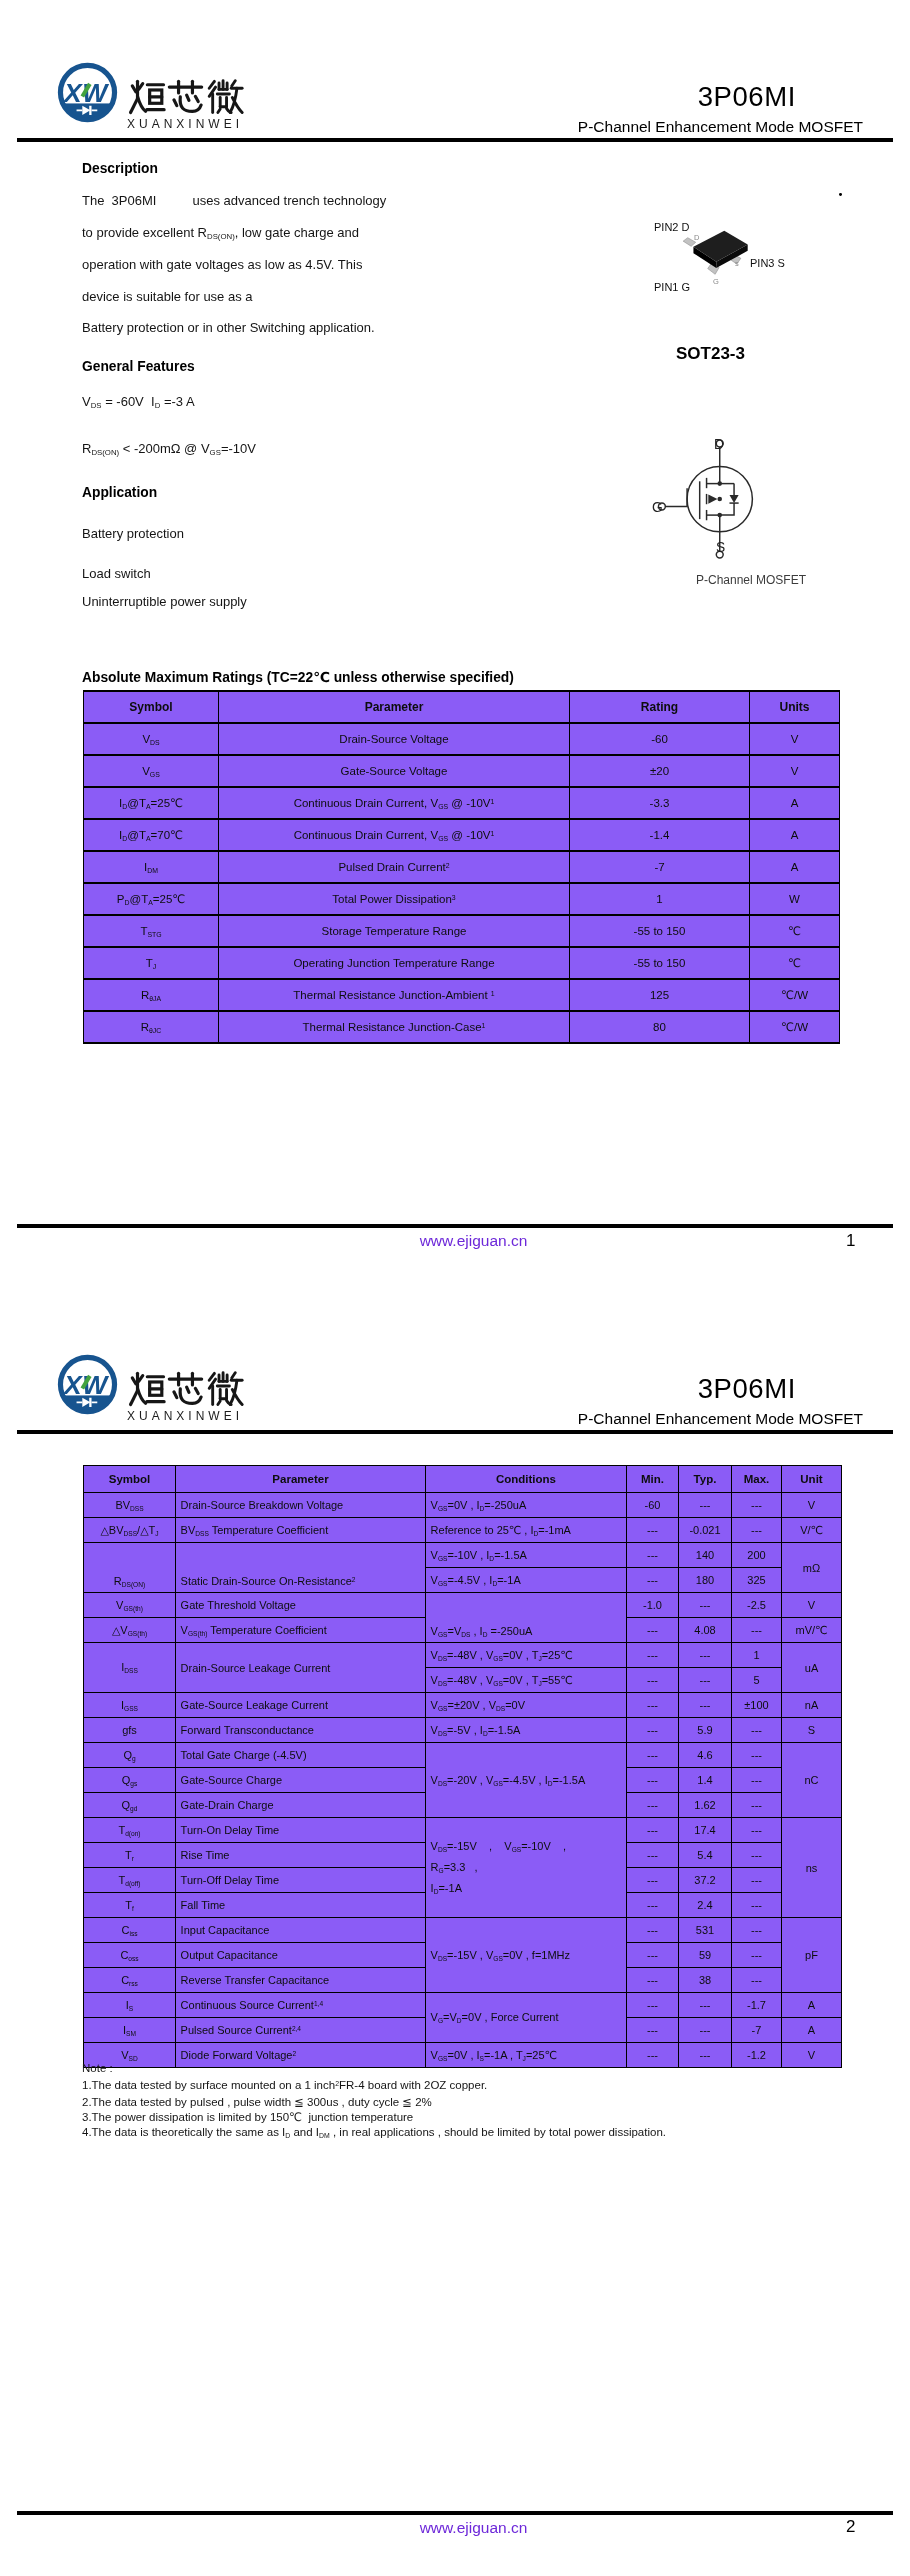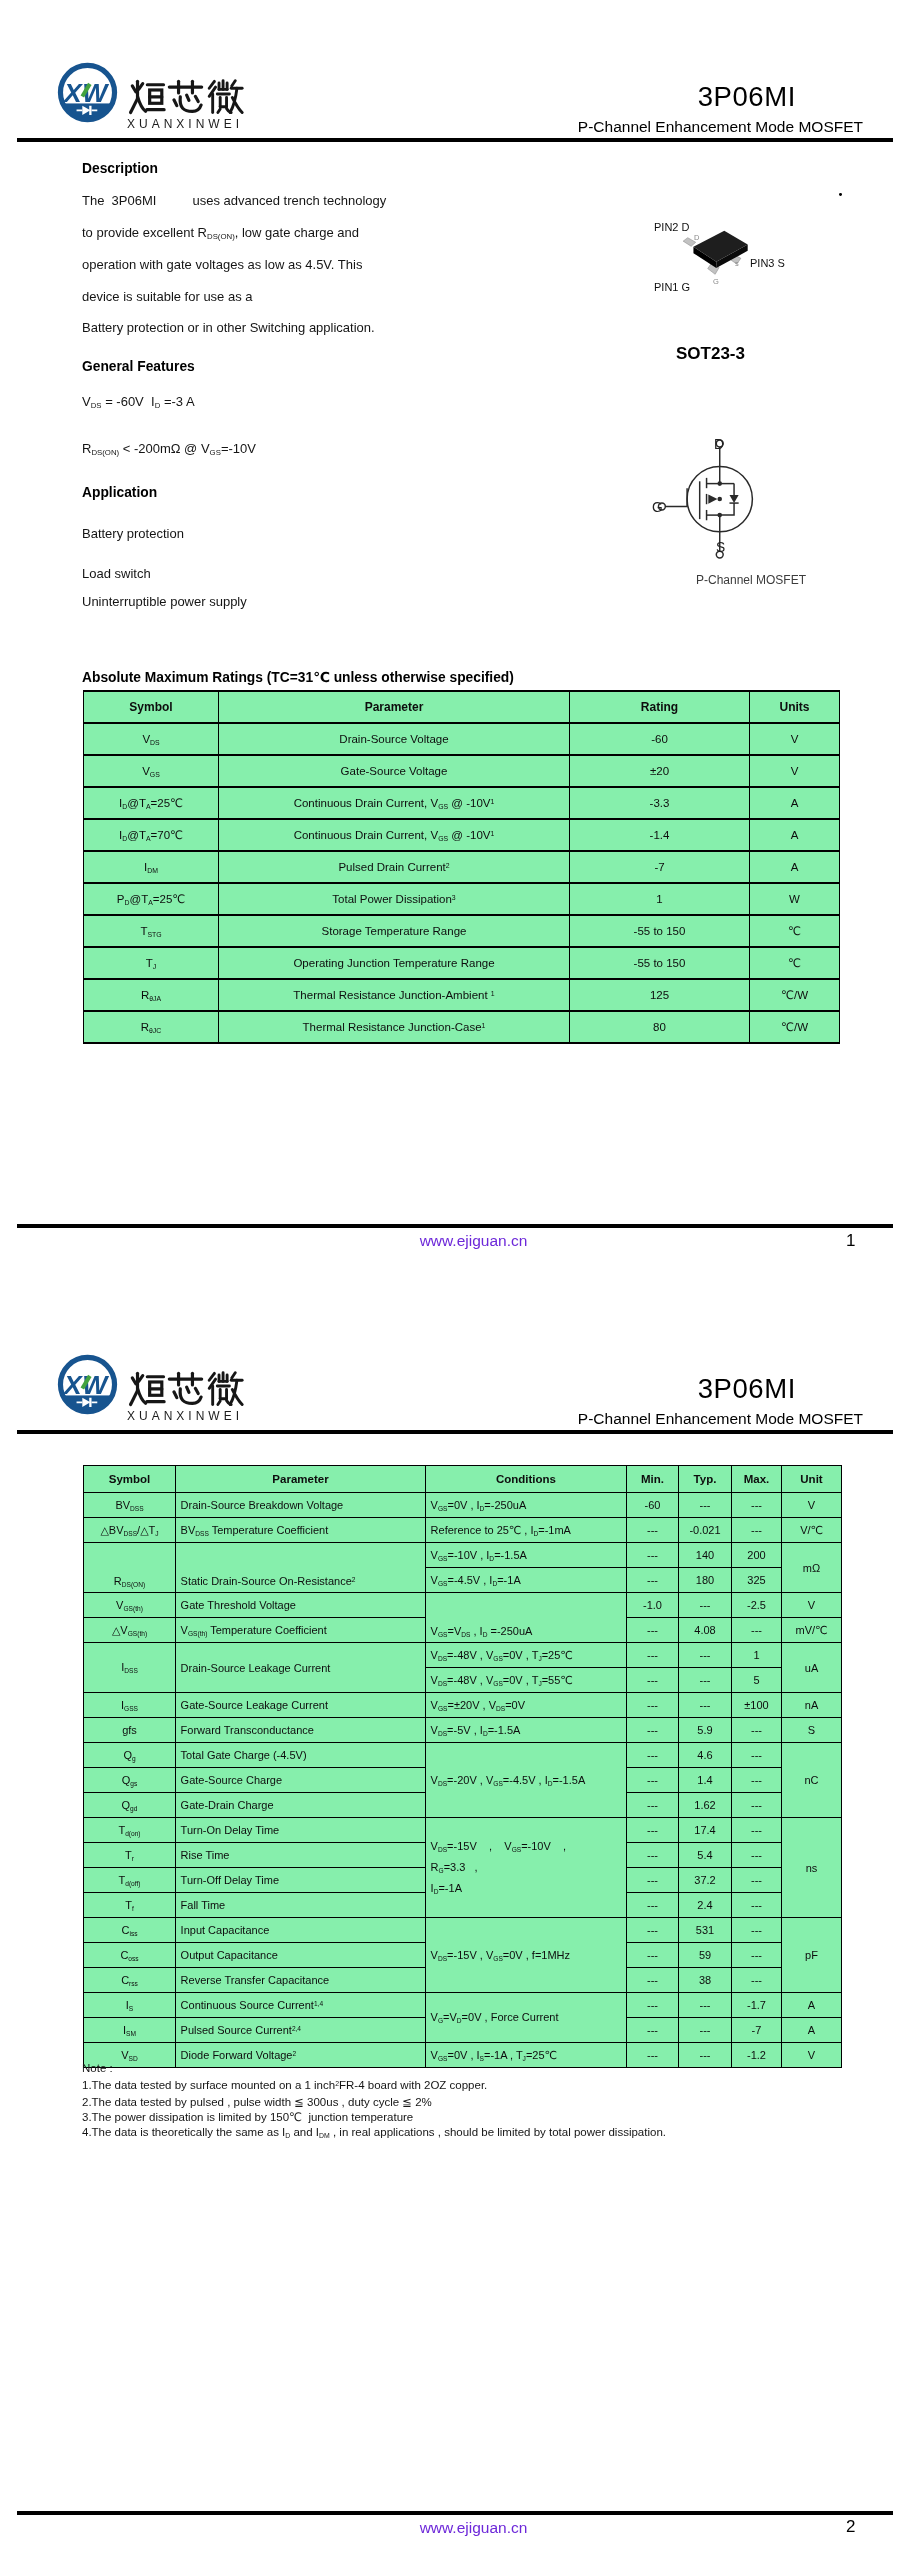--- a/index.html
+++ b/index.html
@@ -8,21 +8,21 @@
   .abs{position:absolute;}
   .rule{position:absolute;left:17px;width:876px;height:4px;background:#000;}
   .h-sec{position:absolute;font-size:13.8px;font-weight:bold;color:#000;}
   .body-line{position:absolute;font-size:13px;color:#151515;white-space:pre;}
   .feat-line{position:absolute;font-size:13px;color:#151515;white-space:pre;}
   .title{position:absolute;font-size:27.5px;color:#000;letter-spacing:0.6px;}
   .subtitle{position:absolute;font-size:15.5px;color:#000;}
   .brand-en{position:absolute;font-size:12px;letter-spacing:4px;color:#1c1c1c;font-weight:500;}
   sub{font-size:0.6em;vertical-align:-0.25em;}
   sup{font-size:0.6em;vertical-align:0.45em;}
-  table{border-collapse:collapse;table-layout:fixed;position:absolute;background:#86efac;border:1.7px solid #000;}
+  table{border-collapse:collapse;table-layout:fixed;position:absolute;background:#8b5cf6;border:1.7px solid #000;}
   .t1{left:83px;top:690px;width:755px;}
   .t1 th,.t1 td{border:1.1px solid #000;border-top-width:2.3px;border-bottom-width:2.3px;height:30px;
       font-size:11.5px;text-align:center;vertical-align:middle;padding:0 3.4px;overflow:hidden;font-weight:normal;color:#0d0d0d;}
   .t1 th{font-weight:bold;font-size:12px;}
   .t2{left:83px;top:1465px;width:757px;}
   .t2 th,.t2 td{border:1.1px solid #000;height:24px;font-size:11px;vertical-align:middle;
       padding:0 2.9px;overflow:hidden;font-weight:normal;color:#0d0d0d;}
   .t2 th{font-weight:bold;font-size:11.5px;text-align:center;height:26px;}
   .t2 tr.g th,.t2 tr.g td{border-top-width:1.7px;}
   .t2 .c{text-align:center;}
@@ -166,21 +166,21 @@
   <polygon points="144,108 160,108 152,122" fill="#2a2a2a"></polygon>
   <circle cx="127" cy="88" r="4" fill="#2a2a2a"></circle>
   <circle cx="127" cy="115" r="4" fill="#2a2a2a"></circle>
   <circle cx="127" cy="143" r="4" fill="#2a2a2a"></circle>
 </svg>
 <div class="sym-label" style="left:714px;top:437px;">D</div>
 <div class="sym-label" style="left:652px;top:500px;">G</div>
 <div class="sym-label" style="left:716px;top:540px;">S</div>
 <div class="sym-caption" style="left:663px;top:573px;">P-Channel MOSFET</div>
 
-<div class="h-sec" style="left:82px;top:669px;">Absolute Maximum Ratings (TC=31℃ unless otherwise specified)</div>
+<div class="h-sec" style="left:82px;top:669px;">Absolute Maximum Ratings (TC=22℃ unless otherwise specified)</div>
 <table class="t1">
   <colgroup>
       <col style="width:135px">
       <col style="width:351px">
       <col style="width:180px">
       <col style="width:90px">
     </colgroup>
   <tbody>
       <tr>
     <th>Symbol</th>

